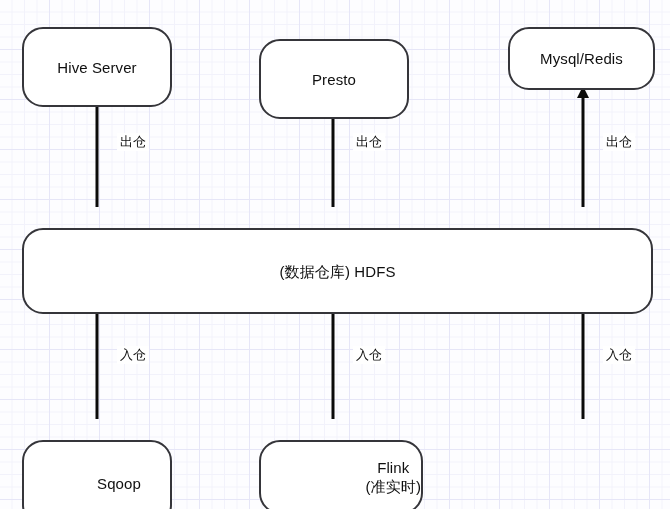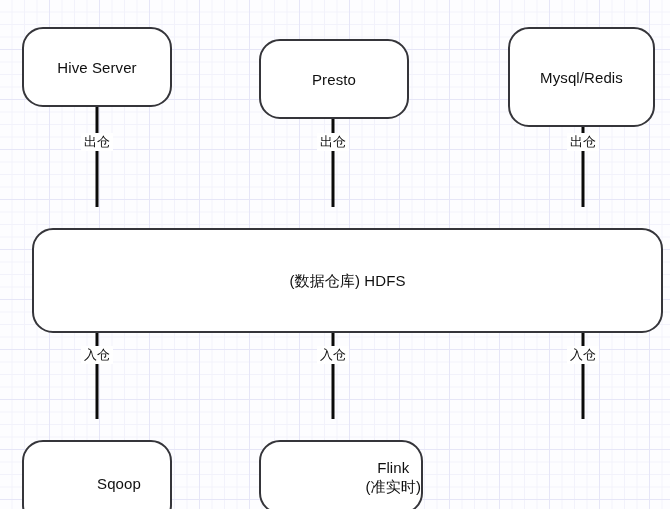--- a/index.html
+++ b/index.html
@@ -77,40 +77,41 @@
   .edge-label {
     position: absolute;
     z-index: 4;
     background: #ffffff;
     color: #0f0f0f;
     font-size: 13px;
     line-height: 16px;
     padding: 1px 3px;
     white-space: nowrap;
     transform: translate(-50%, -50%);
+    margin-left: 36px;
   }
 </style>
 </head>
 <body>
 
 <div id="canvas">
 
   <div class="node" style="left:22px; top:6px; width:150px; height:80px;">
     <span class="node-text">Hive Server</span>
   </div>
 
   <div class="node" style="left:259px; top:18px; width:150px; height:80px;">
     <span class="node-text">Presto</span>
   </div>
 
-  <div class="node" style="left:508px; top:6px; width:147px; height:100px;">
+  <div class="node" style="left:508px; top:6px; width:147px; height:63px;">
     <span class="node-text">Mysql/Redis</span>
   </div>
 
-  <div class="node" style="left:32px; top:207px; width:631px; height:105px;">
+  <div class="node" style="left:22px; top:207px; width:631px; height:86px;">
     <span class="node-text">(数据仓库) HDFS</span>
   </div>
 
   <div class="node" style="left:22px; top:419px; width:150px; height:86px;padding-left:44px;">
     <span class="node-text">Sqoop</span>
   </div>
 
   <div class="node" style="left:259px; top:419px; width:164px; height:74px;justify-content:flex-end;">
     <span class="node-text">Flink
 (准实时)</span>

